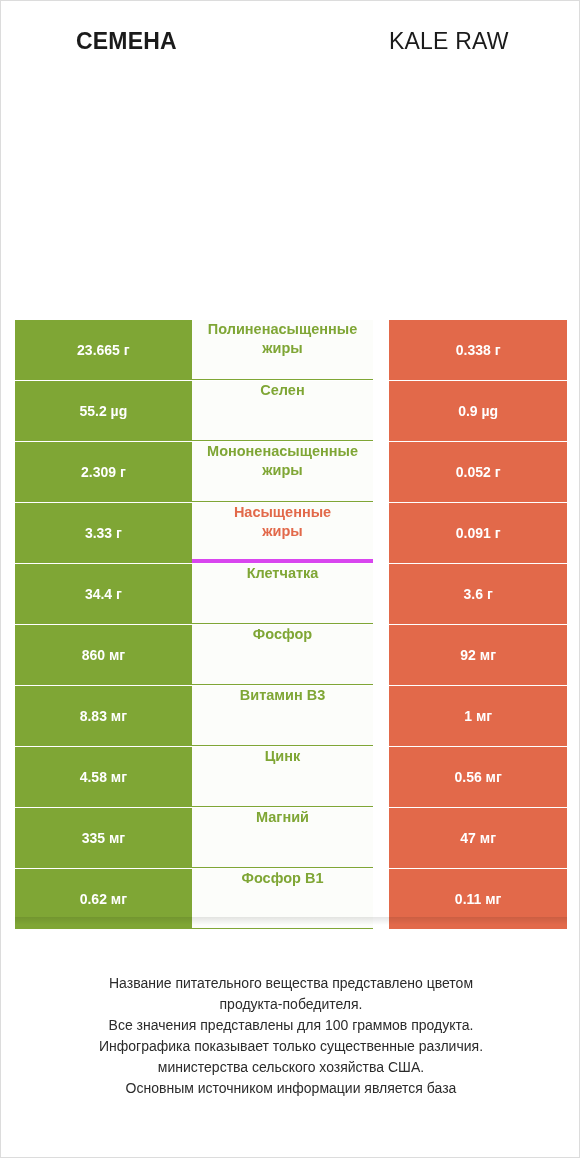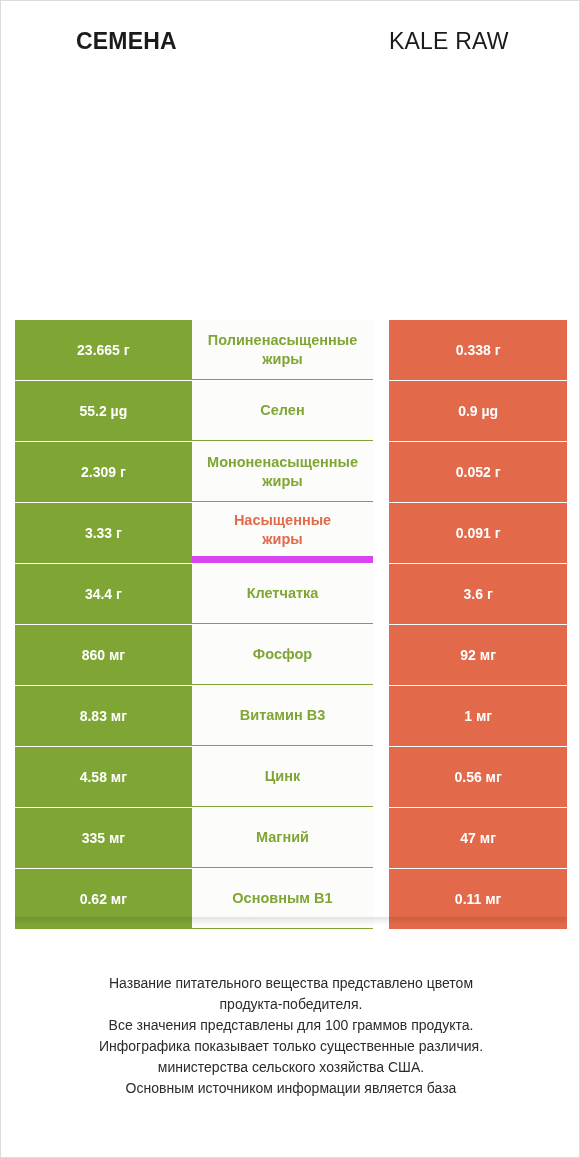--- a/index.html
+++ b/index.html
@@ -177,34 +177,33 @@
     font-size: 14px;
     font-weight: bold;
     box-sizing: border-box;
   }
   .cell-left  { width: 182px; background: #7FA635; }
   .cell-right { width: 183px; background: #E2694A; margin-left: 16px; }
   .cell-mid {
     width: 187px;
     background: #fcfdfa;
     display: flex;
-    align-items: center;
     justify-content: center;
     box-sizing: border-box;
     overflow: hidden;
   }
   .cell-mid-inner {
     text-align: center;
     font-size: 14.5px;
     font-weight: bold;
     line-height: 19px;
     white-space: nowrap;
     color: #7FA635;
   }
-  .cell-mid.win-right { border-bottom: 7px solid #d946ef; }
+  .cell-mid.win-right { border-bottom: 4px solid #d946ef; }
   .cell-mid.win-left  { border-bottom: 1px solid #7FA635; }
   .cell-mid.win-right .cell-mid-inner { color: #E2694A; }
   .nutrient-sub { display: block; }
   .table-shadow {
     position: absolute;
     left: 14px;
     top: 916px;
     width: 552px;
     height: 8px;
     background: linear-gradient(180deg, rgba(0,0,0,0.10) 0%, rgba(0,0,0,0) 100%);
@@ -294,21 +293,21 @@
       <div class="row">
         <div class="cell-left">335 мг</div>
         <div class="cell-mid win-left">
           <div class="cell-mid-inner"><span>Магний</span></div>
         </div>
         <div class="cell-right">47 мг</div>
       </div>
       <div class="row">
         <div class="cell-left">0.62 мг</div>
         <div class="cell-mid win-left">
-          <div class="cell-mid-inner"><span>Основным B1</span></div>
+          <div class="cell-mid-inner"><span>Фосфор B1</span></div>
         </div>
         <div class="cell-right">0.11 мг</div>
       </div>
     </div>
   <div class="table-shadow"></div>
 
   <div class="footer">
     <p>Название питательного вещества представлено цветом</p>
     <p>продукта-победителя.</p>
     <p>Все значения представлены для 100 граммов продукта.</p>

